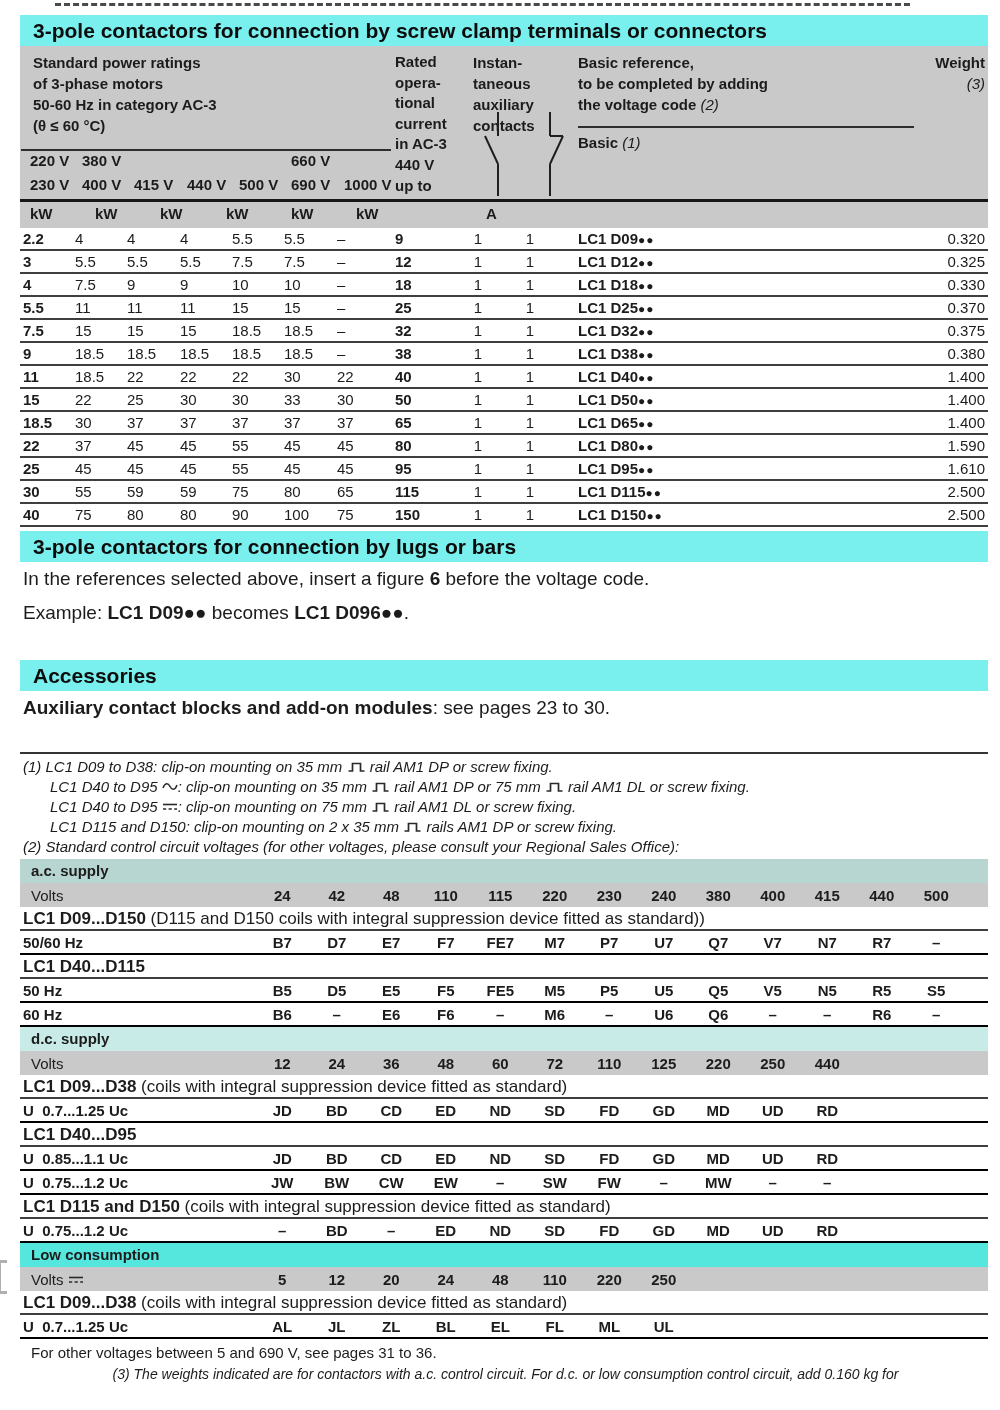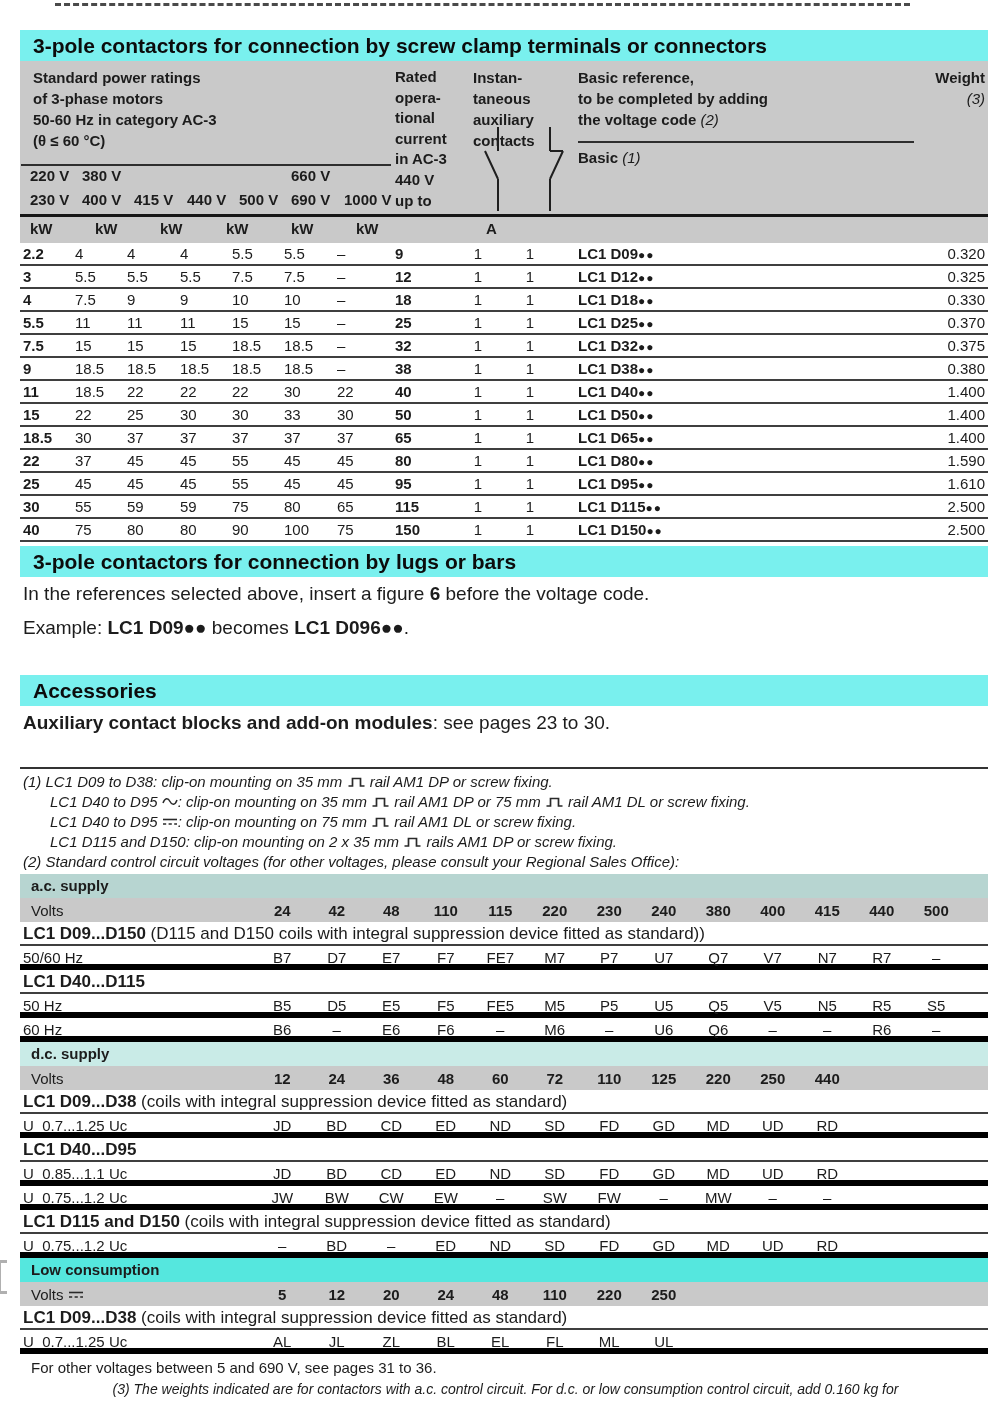--- a/index.html
+++ b/index.html
@@ -2,21 +2,21 @@
 <html><head>
 <meta charset="utf-8">
 <style>
   html,body{margin:0;padding:0;background:#fff;}
   body{width:1000px;height:1410px;overflow:hidden;
        font-family:"Liberation Sans","DejaVu Sans",sans-serif;color:#1c1c1c;}
   *{box-sizing:border-box;}
   .page{position:relative;width:1000px;height:1410px;background:#fff;}
   .top-dash{margin:3px 90px 0 55px;border-top:3px dashed #4a4a4a;height:0;}
   .content{margin-left:20px;width:968px;}
-  .banner{margin-top:24px;height:31px;line-height:31px;background:#79f0ee;
+  .banner{margin-top:9px;height:31px;line-height:31px;background:#79f0ee;
           font-weight:bold;font-size:21px;padding-left:13px;color:#0c0c0c;white-space:nowrap;}
   .banner.b2{margin-top:4px;}
   .banner.b3{margin-top:36px;}
 
   
   .t1head{position:relative;height:182px;background:#c9c9c9;font-weight:bold;font-size:15px;}
   .t1head .ln{line-height:21px;white-space:nowrap;}
   .power{position:absolute;left:13px;top:6px;}
   .current{position:absolute;left:375px;top:6px;}
   .current .ln{line-height:20.6px;}
@@ -60,21 +60,21 @@
   .band-ac{background:#b7d5d1;}
   .band-dc{background:#c9ebe7;}
   .band-low{background:#55e7de;}
   .coderow{display:grid;grid-template-columns:232px repeat(13,54.5px);
            height:24px;line-height:23px;font-size:15px;padding-left:3px;align-items:center;white-space:nowrap;}
   .coderow.volts{background:#c9c9c9;}
   .coderow.volts .lbl{padding-left:8px;}
   .coderow.volts .val{font-weight:bold;}
   .coderow .val{text-align:center;}
   .coderow .lbl{white-space:pre;}
-  .codeline{border-bottom:6px solid #000000;}
+  .codeline{border-bottom:2px solid #000000;font-weight:bold;}
   .refrow{display:block;height:24px;line-height:23px;font-size:17px;padding-left:3px;
           border-bottom:2px solid #3f3f3f;white-space:nowrap;}
   .refrow .b{font-weight:bold;}
 
   .plain{margin:4px 0 0 11px;font-size:15px;line-height:20px;}
   .note3{margin:1px 0 0 3px;font-style:italic;font-size:14px;text-align:center;}
   .note3 .ln{line-height:20px;white-space:nowrap;}
   .note3 .ln + .ln{padding-left:24px;margin-top:35px;}
   .watermark{text-align:right;font-family:"DejaVu Sans Mono",monospace;font-size:13px;
              color:#757575;margin-top:0;padding-right:2px;}

